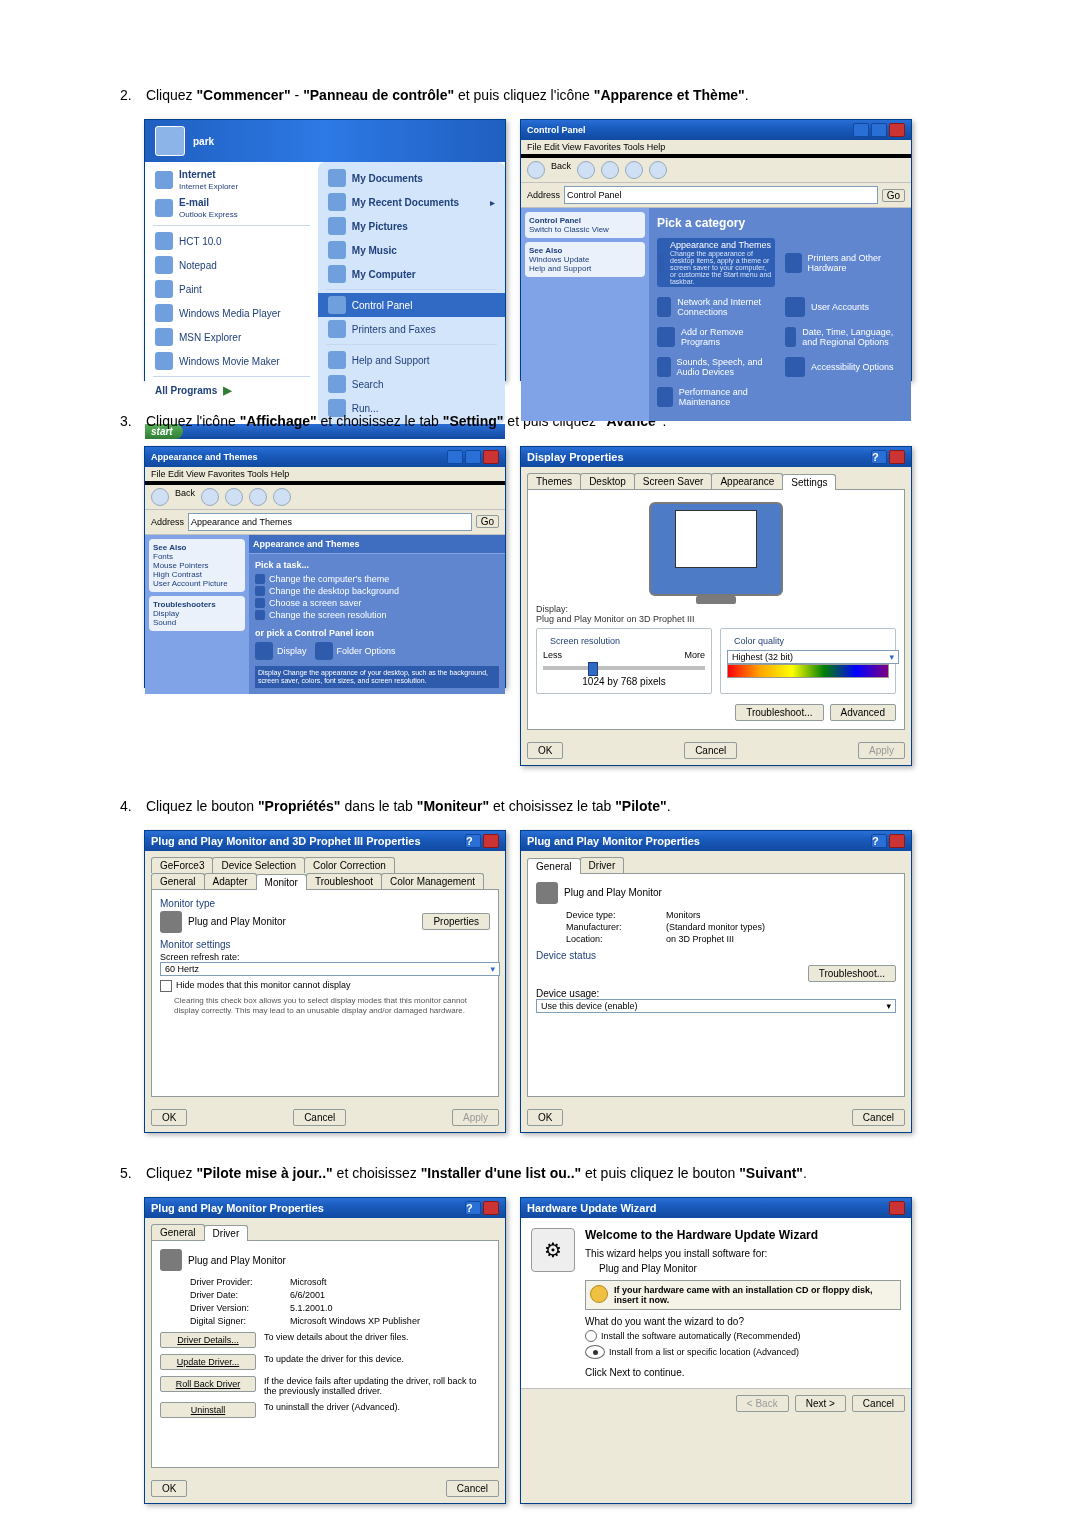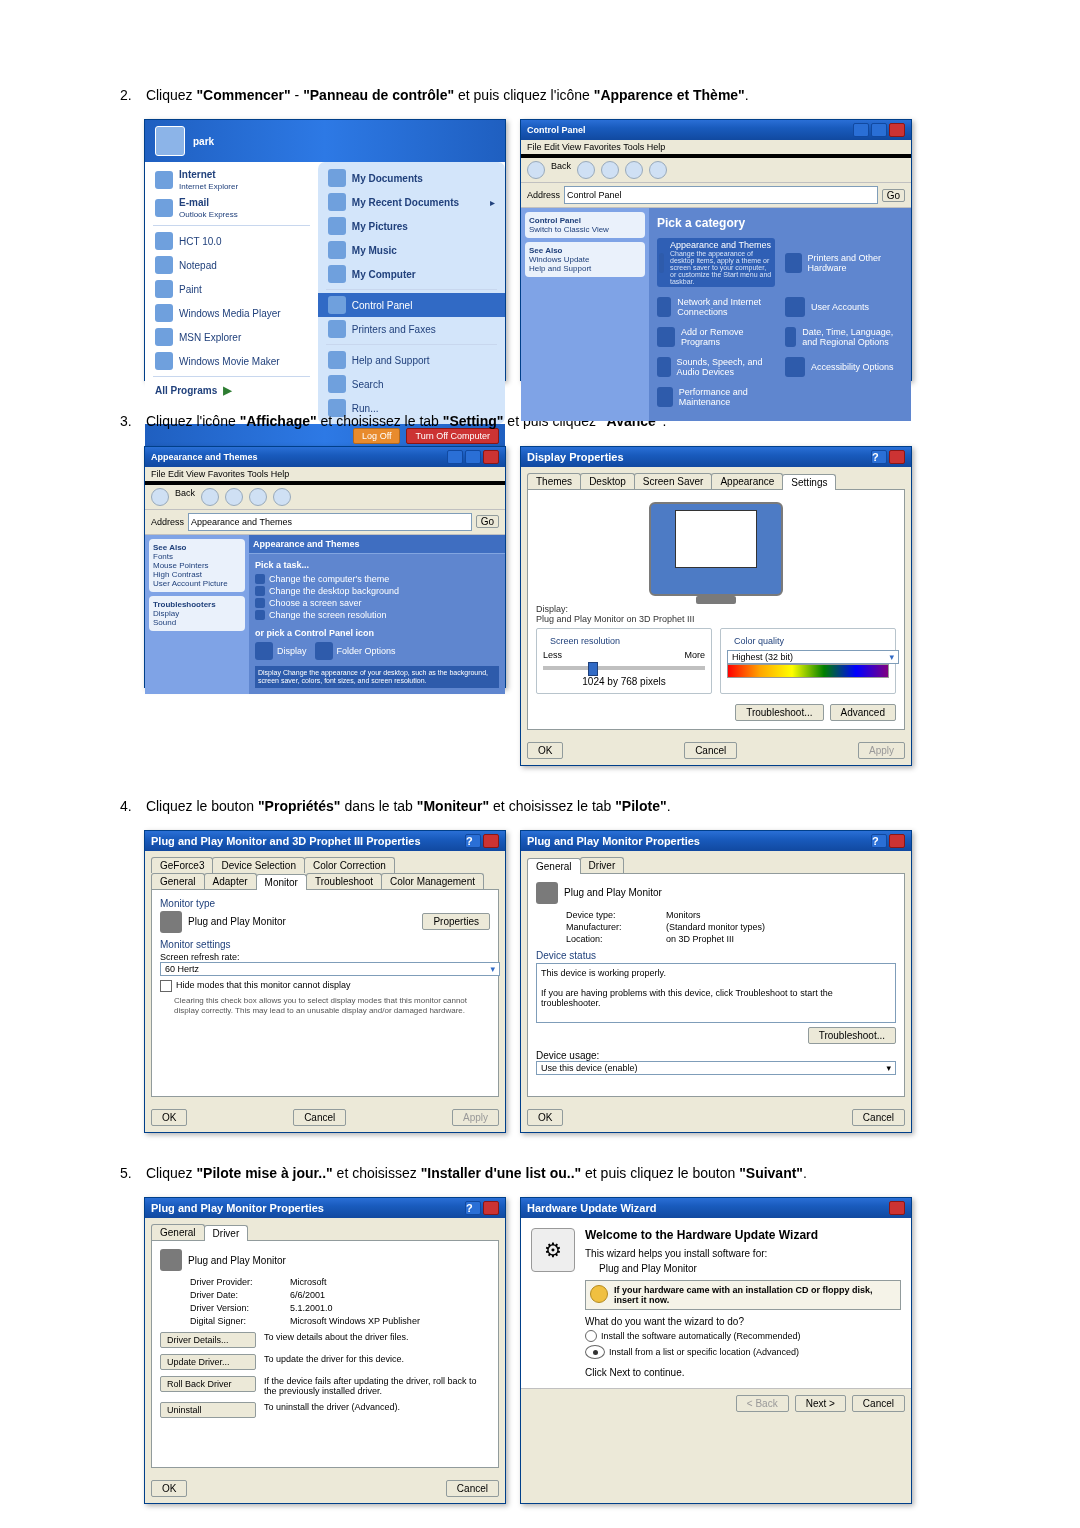--- a/index.html
+++ b/index.html
@@ -275,21 +275,21 @@
   .drop{border:1px solid #7f9db9;background:#fff;padding:1px 4px;font-size:9px;
     display:flex;justify-content:space-between;align-items:center;}
 
   
   .dlg5a { width:360px;}
   .dlg5a .dlg-pane{min-height:210px;}
   .drv-row{display:flex;gap:10px;font-size:9px;margin:3px 0;}
   .drv-row .lab{width:90px;}
   .drv-btn-row{display:flex;gap:8px;font-size:9px;margin:6px 0;align-items:flex-start;}
   .drv-btn{border:1px solid #919b9c;background:#ece9d8;padding:2px 6px;width:82px;
-    text-align:left;border-radius:2px;flex-shrink:0;}
+    text-align:center;border-radius:2px;flex-shrink:0;text-decoration:underline;}
   .drv-desc{flex:1;}
 
   
   .wiz { width:390px;}
   .wiz-body{background:#fff;padding:10px;display:flex;gap:10px;}
   .wiz-icon{width:42px;height:42px;border:1px solid #999;border-radius:4px;background:#eee;
     flex-shrink:0; display:flex;align-items:center;justify-content:center;font-size:20px;}
   .wiz-main{flex:1;font-size:10px;}
   .wiz-main h3{font-size:12px;margin:0 0 6px 0;}
   .notice{border:1px solid #919b9c;background:#f5f3e8;padding:4px;display:flex;gap:6px;
@@ -403,24 +403,20 @@
             <div class="sm-item">
                 <span class="ico"></span>
                 <span>Search</span>
               </div>
             <div class="sm-item">
                 <span class="ico"></span>
                 <span>Run...</span>
               </div>
           </div>
         </div>
-        <div class="sm-footer">
-          <div class="btn">Log Off</div>
-          <div class="btn red">Turn Off Computer</div>
-        </div>
         <div class="taskbar">
           <div class="startbtn">start</div>
         </div>
       </div>
 
       <div class="win cp">
         <div class="win-title">
           <span>Control Panel</span>
           <span class="ctrls">
               <span class="min"></span>
@@ -721,23 +717,20 @@
             <div class="devrow">
                 <span class="lab">Manufacturer:</span>
                 <span>(Standard monitor types)</span>
               </div>
             <div class="devrow">
                 <span class="lab">Location:</span>
                 <span>on 3D Prophet III</span>
               </div>
           </div>
           <div style="color:#1e3f7a;margin:6px 0 2px 0;">Device status</div>
-          <div class="textarea" style="white-space:pre-wrap;">This device is working properly.
-
-If you are having problems with this device, click Troubleshoot to start the troubleshooter.</div>
           <div style="display:flex;justify-content:flex-end;margin-top:4px;">
             <div class="xbtn">Troubleshoot...</div>
           </div>
           <div style="margin-top:6px;">Device usage:</div>
           <div class="drop">
               <span>Use this device (enable)</span>
               <span class="dd">▾</span>
             </div>
         </div>
         <div class="btnrow">

